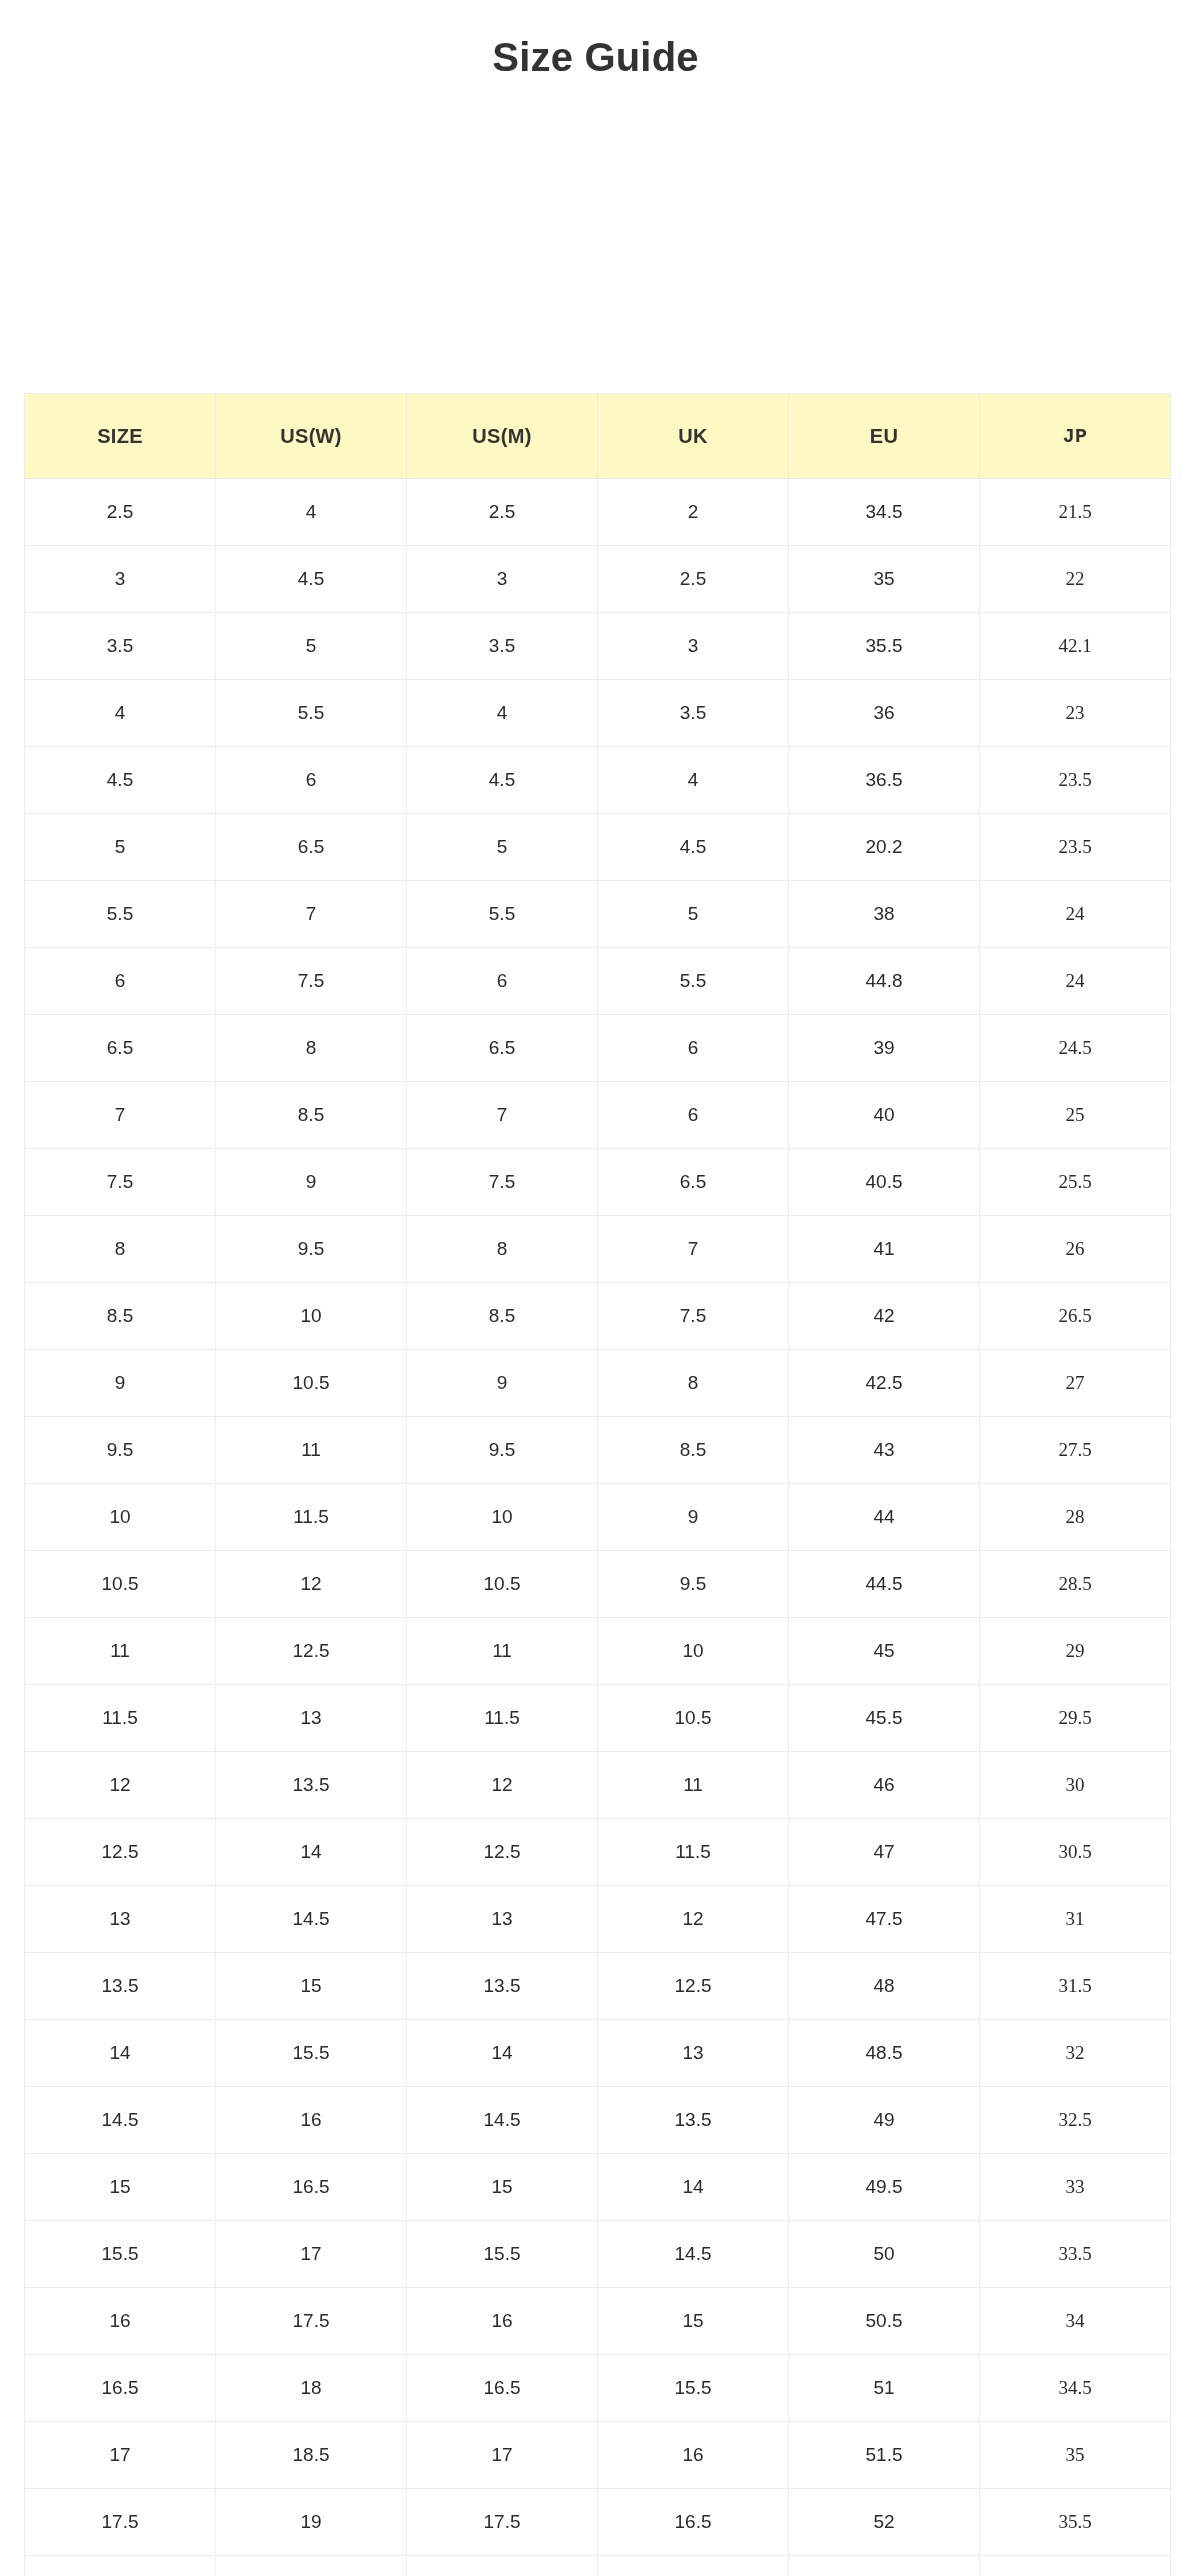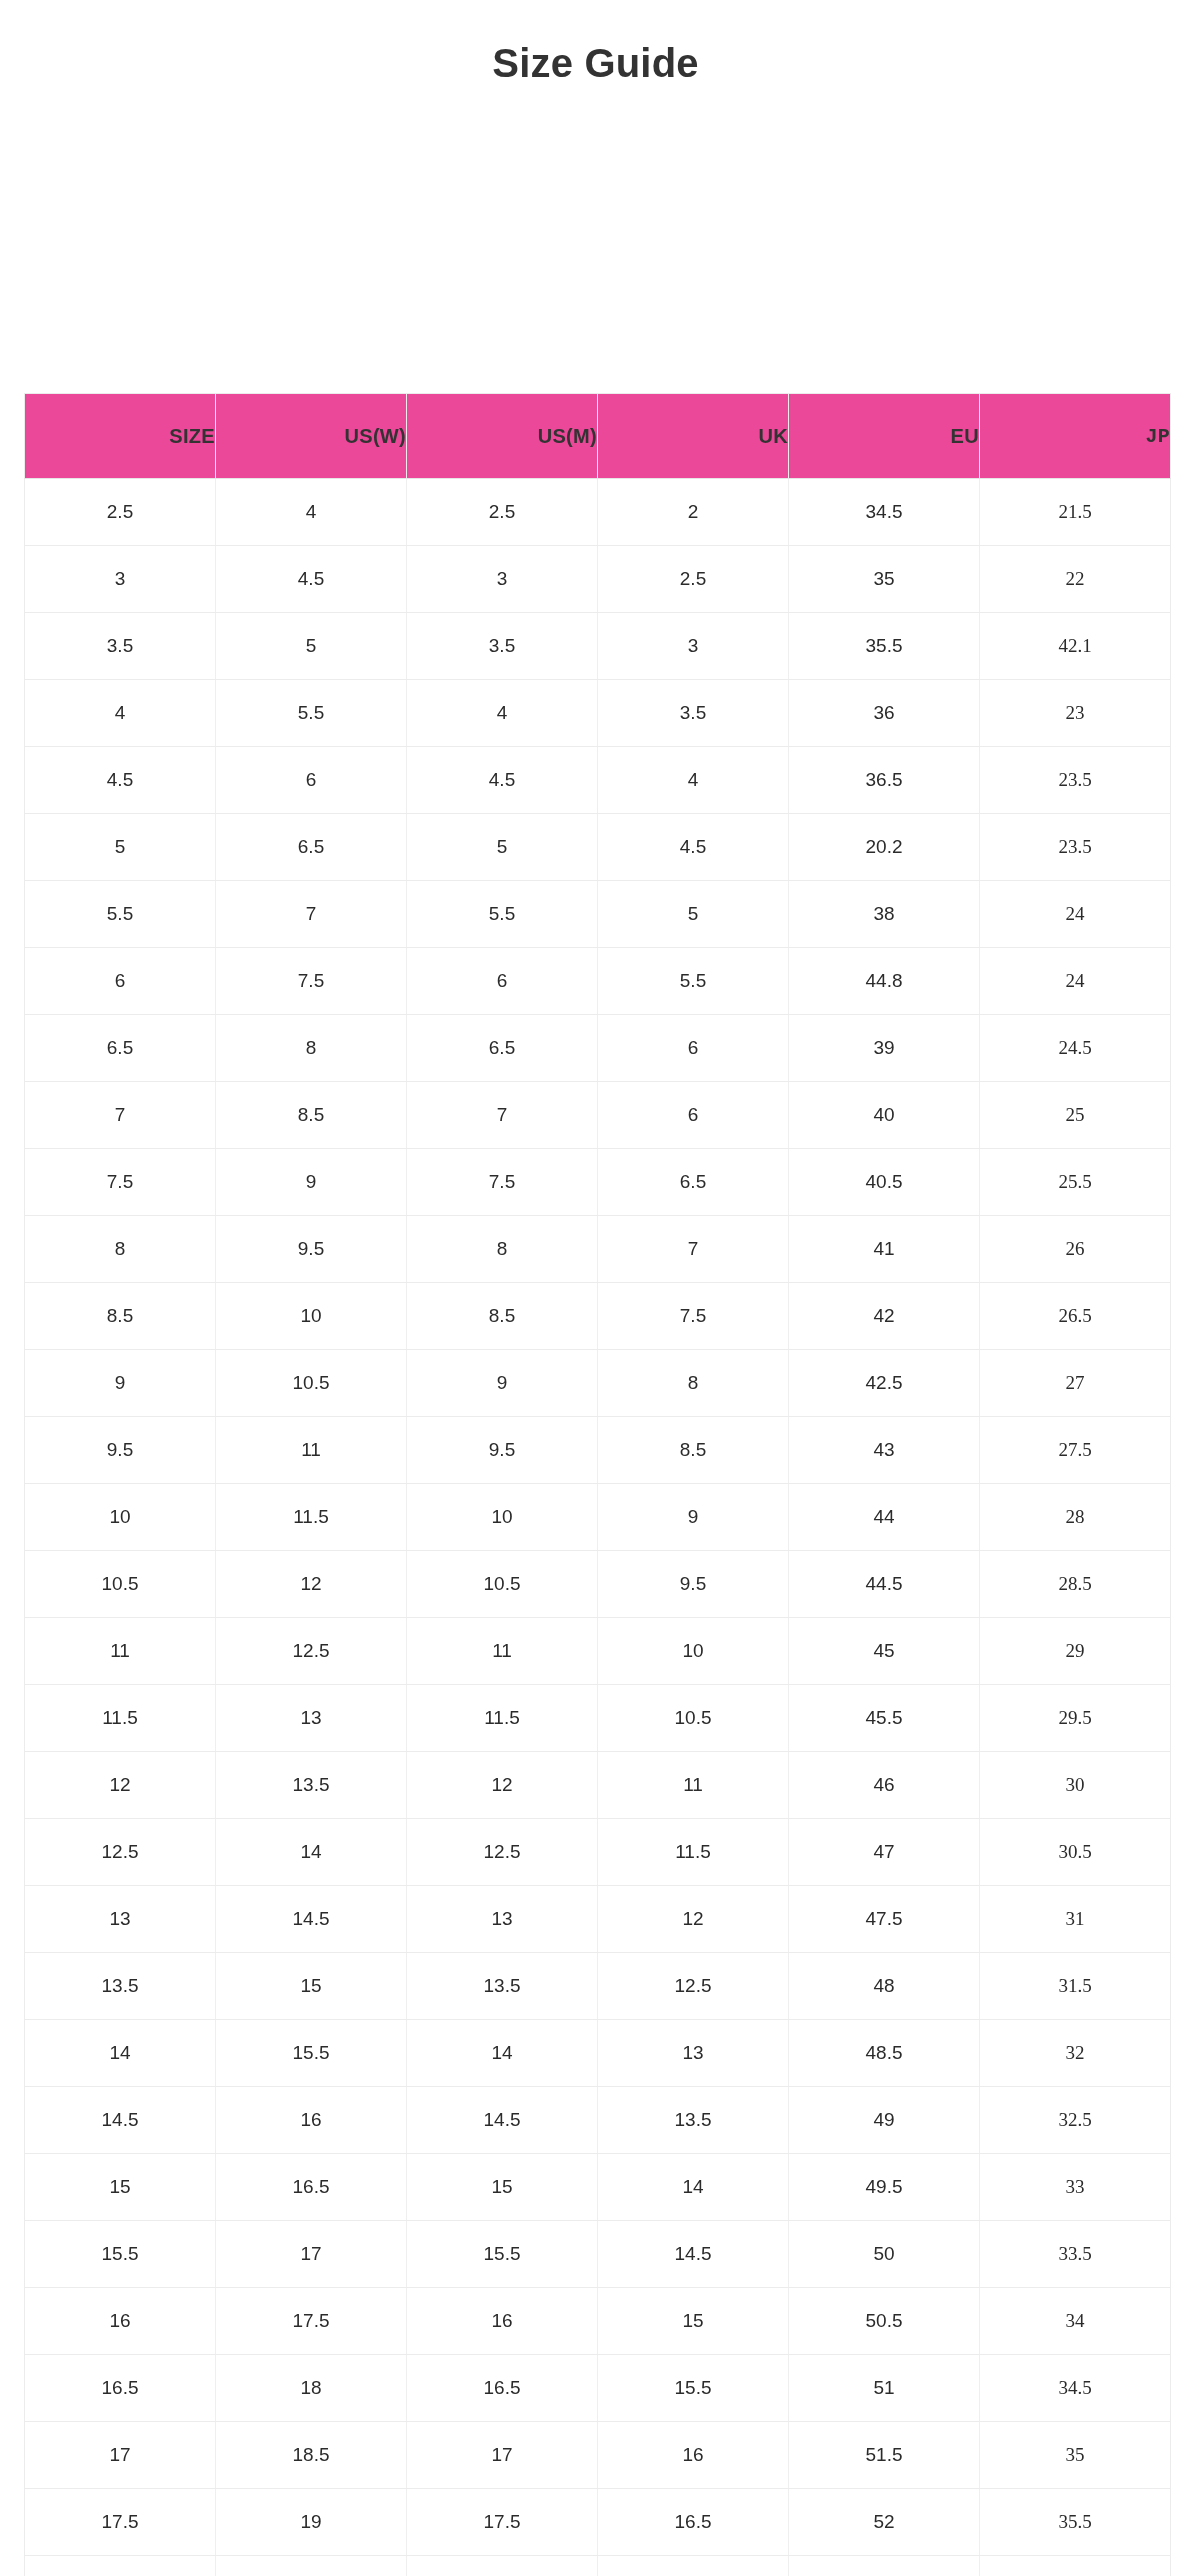--- a/index.html
+++ b/index.html
@@ -18,21 +18,21 @@
   .page {
     position: relative;
     width: 1191px;
     height: 2576px;
     box-sizing: border-box;
   }
 
   
   .page-title {
     position: absolute;
-    top: 11px;
+    top: 5px;
     left: 0;
     width: 1191px;
     text-align: center;
     font-size: 40px;
     font-weight: bold;
     color: #333333;
     letter-spacing: 0.2px;
     line-height: 1.25;
   }
 
@@ -49,26 +49,26 @@
     border-collapse: collapse;
     table-layout: fixed;
     border: 0.9px solid #ececec;
   }
 
   table.size-table col {
     width: 191px;
   }
 
   table.size-table thead th {
-    background: #ec4899;
+    background: #fef9c3;
     color: #333333;
     font-size: 20px;
     font-weight: bold;
     height: 84px;
-    text-align: right;
+    text-align: center;
     vertical-align: middle;
     border-right: 0.9px solid #ececec;
     border-bottom: 0.9px solid #e6e6e6;
     letter-spacing: 0.3px;
     padding: 0;
   }
   table.size-table thead th:last-child {
     border-right: none;
     font-family: Liberation Mono, monospace;
   }

